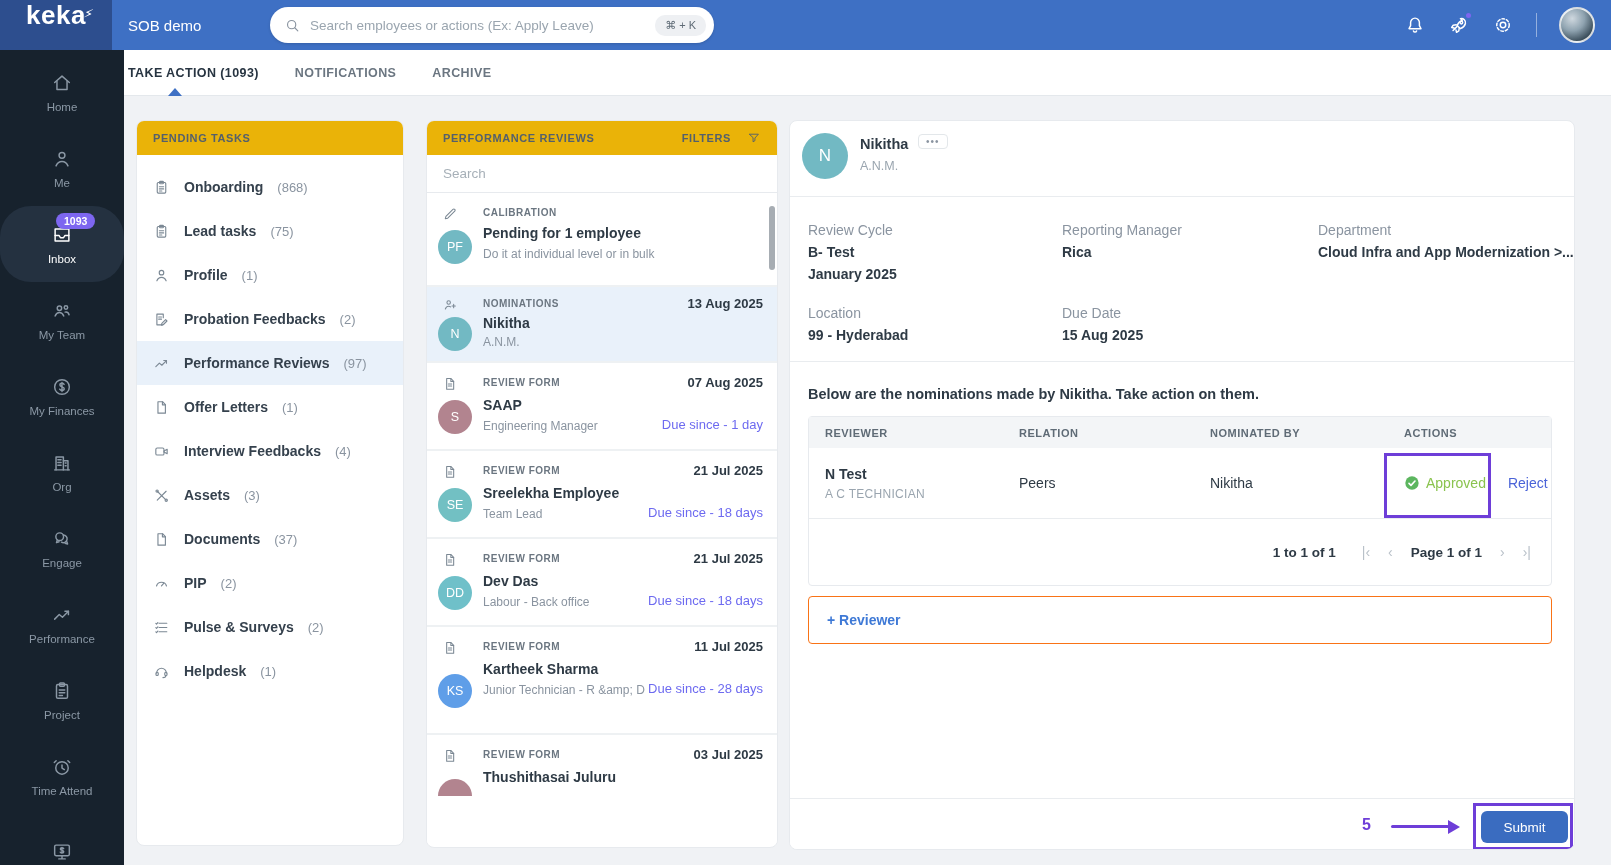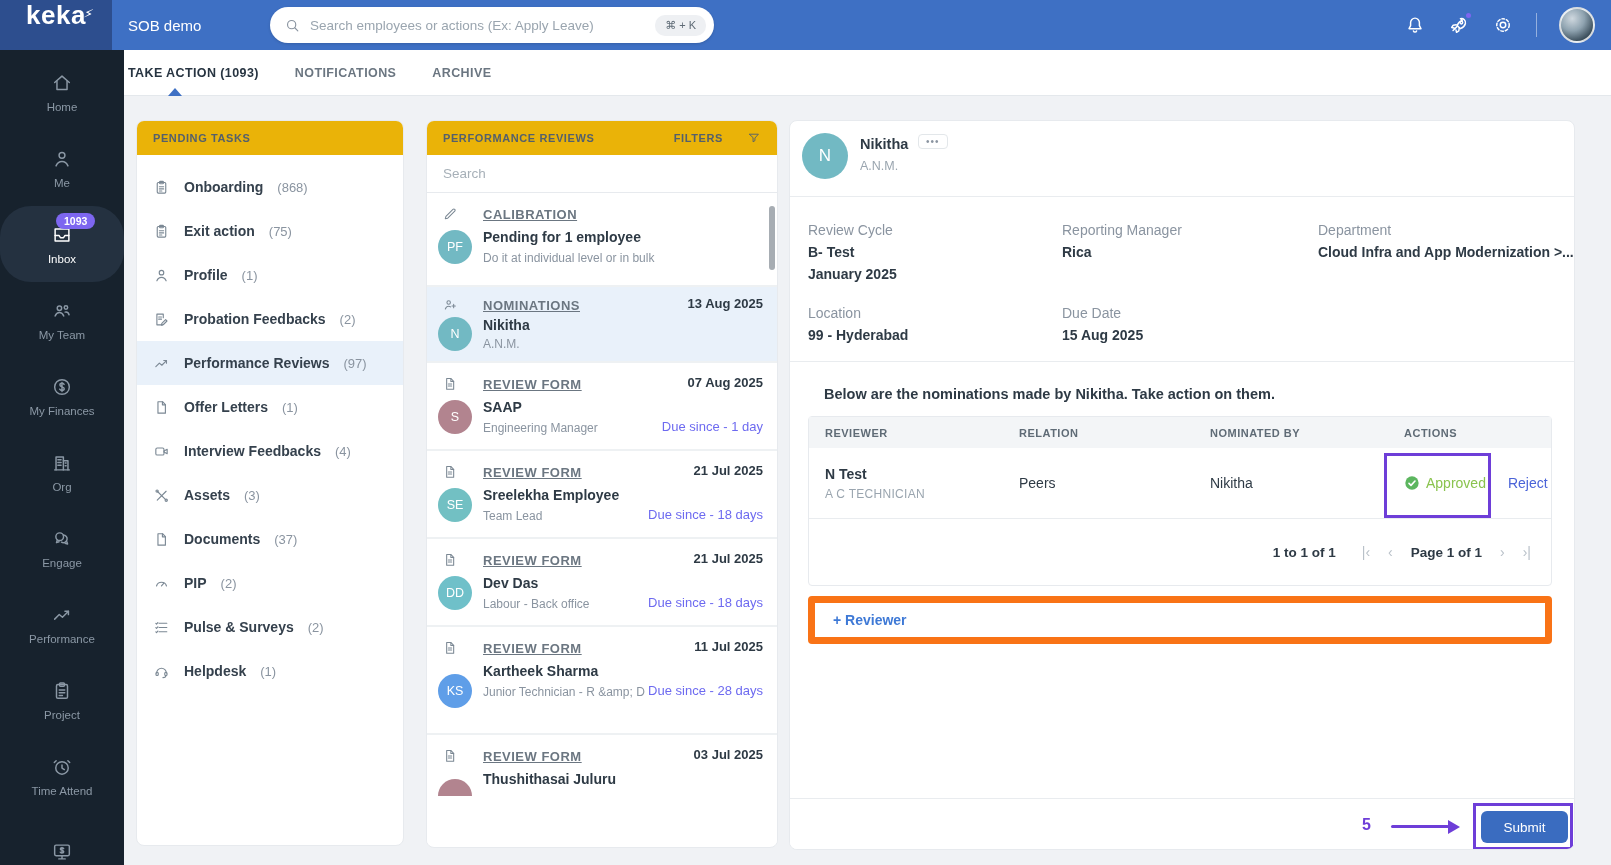--- a/index.html
+++ b/index.html
@@ -61,71 +61,71 @@
   .plist{padding-top:10px;}
   .pitem{height:44px;display:flex;align-items:center;padding:0 16px;gap:14px;cursor:pointer;}
   .pitem .pic{width:17px;height:17px;color:#7b8894;flex:0 0 auto;}
   .pitem .plabel{font-size:14px;color:#35414d;font-weight:bold;}
   .pitem .pcount{font-size:13px;color:#8a94a0;}
   .pitem.selected{background:var(--selected_blue_bg);}
 
   
   .reviews{left:426px;top:120px;width:352px;height:728px;}
   .reviews .panel-h{justify-content:space-between;}
-  .filters{display:flex;align-items:center;gap:24px;cursor:pointer;color:#54606c;}
+  .filters{display:flex;align-items:center;gap:16px;cursor:pointer;color:#54606c;}
   .filters .fic{width:14px;height:14px;}
   .rsearch{height:38px;border-bottom:1px solid #e7eaee;display:flex;align-items:center;padding:12px 16px;}
   .rsearch input{border:none;outline:none;width:100%;font-size:13.5px;color:#3c4854;}
   .rsearch input::placeholder{color:#a7b0b8;}
   .rcards{position:relative;height:656px;overflow:hidden;}
   .rcard{position:relative;padding:12px 14px 10px 56px;border-bottom:2px solid #eef1f3;cursor:pointer;background:#fff;}
   .rcard.selected{background:var(--selected_blue_bg);}
   .rcard .ricon{position:absolute;left:15px;top:13px;width:16px;height:16px;color:#7b8894;}
   .rcard .ravatar{position:absolute;left:11px;top:37px;width:34px;height:34px;border-radius:50%;
         color:#fff;font-size:12.5px;display:flex;align-items:center;justify-content:center;}
   .rcard .ravatar.halfcut{height:17px;border-radius:17px 17px 0 0;align-items:flex-start;top:44px;}
   .rrow{display:flex;justify-content:space-between;align-items:flex-start;}
-  .rtype{font-size:13px;letter-spacing:.5px;color:#6b7681;font-weight:bold;padding-top:2px;text-decoration:underline;}
+  .rtype{font-size:10px;letter-spacing:.5px;color:#6b7681;font-weight:bold;padding-top:2px;}
   .rdate{font-size:13px;color:#2e3a45;font-weight:bold;}
   .rtitle{font-size:14px;font-weight:bold;color:#2e3a45;margin-top:7px;}
   .rsub{font-size:12px;color:#8a94a0;margin-top:4px;max-width:165px;line-height:1.55;}
   .rdue{font-size:13px;color:var(--due_purple);margin-top:4px;}
   .vscroll{position:absolute;right:2px;top:85px;width:6px;height:64px;border-radius:3px;background:#a7adb3;cursor:pointer;}
 
   
   .detail{left:789px;top:120px;width:786px;height:730px;}
   .d-head{position:relative;height:76px;border-bottom:1px solid #e9ecef;}
   .d-avatar{position:absolute;left:12px;top:12px;width:46px;height:46px;border-radius:50%;color:#fff;
         font-size:17px;display:flex;align-items:center;justify-content:center;}
   .d-name{position:absolute;left:70px;top:15px;font-size:14.5px;font-weight:bold;color:#2e3a45;}
   .d-more{position:absolute;left:128px;top:13px;border:1px solid #e3e7ea;border-radius:4px;background:#fff;
         color:#8a94a0;font-size:10px;padding:1px 7px;cursor:pointer;letter-spacing:1px;}
   .d-role{position:absolute;left:70px;top:38px;font-size:12.5px;color:#9aa5af;}
   .d-info{position:relative;height:165px;border-bottom:1px solid #e9ecef;}
   .dfield{position:absolute;}
   .dfield .dlabel{font-size:14px;color:#8a94a0;}
   .dfield .dvalue{font-size:14px;color:#2e3a45;font-weight:bold;margin-top:6px;}
-  .d-note{padding:24px 34px 14px;font-size:14.5px;font-weight:bold;color:#2e3a45;}
+  .d-note{padding:24px 18px 14px;font-size:14.5px;font-weight:bold;color:#2e3a45;}
   .ntable{margin:0 22px 0 18px;border:1px solid #e7eaee;border-radius:4px;position:relative;}
   .trow{display:grid;grid-template-columns:194px 191px 194px 1fr;align-items:center;}
   .thead{background:#f3f5f7;height:31px;font-size:11px;font-weight:bold;letter-spacing:.5px;color:#5f6b76;}
   .thead span{padding-left:16px;}
   .tbody{height:71px;border-bottom:1px solid #e9ecef;font-size:14px;color:#2e3a45;}
   .tbody>div{padding-left:16px;}
   .cell-sub{font-size:12px;color:#9aa5af;margin-top:5px;letter-spacing:.3px;}
   .cell-strong{font-weight:bold;}
   .actions-cell{display:flex;align-items:center;gap:6px;}
   .approve{display:flex;align-items:center;gap:6px;color:var(--approved_green);font-size:14px;cursor:pointer;}
   .approve .cic{width:16px;height:16px;}
   .reject{color:#4a63d8;margin-left:16px;cursor:pointer;font-size:14px;}
   .tpag{height:66px;display:flex;align-items:center;justify-content:flex-end;gap:26px;padding-right:20px;
         font-size:13.5px;color:#2e3a45;font-weight:bold;}
   .pagnav{display:flex;align-items:center;gap:18px;}
   .pgbtn{color:#b9c1c9;font-weight:normal;font-size:14px;cursor:pointer;}
-  .addbox{margin:10px 22px 0 18px;border:7px solid #f97316;border-radius:4px;height:48px;display:flex;align-items:center;}
+  .addbox{margin:10px 22px 0 18px;border:1px solid #f97316;border-radius:4px;height:48px;display:flex;align-items:center;}
   .addrev{color:#3e79d6;font-size:14px;font-weight:bold;padding-left:18px;cursor:pointer;}
   .d-footer{position:absolute;left:0;right:0;top:677px;border-top:1px solid #e9ecef;height:53px;background:#fff;}
   .submit{position:absolute;left:691px;top:690px;width:87px;height:32px;background:var(--submit_blue);color:#fff;
         border:none;border-radius:6px;font-size:13.5px;cursor:pointer;}
   .ann-box{position:absolute;border:3px solid var(--annotation_purple);background:transparent;pointer-events:none;}
   .ann-approve{left:594px;top:332px;width:107px;height:65px;}
   .ann-submit{left:683px;top:682px;width:100px;height:47px;}
   .ann-step{position:absolute;left:572px;top:695px;color:var(--annotation_purple);font-size:16px;font-weight:bold;}
   .ann-arrow{position:absolute;left:601px;top:704px;width:58px;height:3px;background:var(--annotation_purple);border-radius:2px;}
   .ann-arrow:after{content:"";position:absolute;right:-11px;top:-5.5px;border-left:12px solid var(--annotation_purple);
@@ -281,21 +281,21 @@
         </svg>
       <span class="plabel">Onboarding</span>
       <span class="pcount">(868)</span>
     </div>
     <div class="pitem">
       <svg class="pic" viewBox="0 0 24 24">
           <rect x="6" y="5" width="12" height="15" rx="1.5"></rect>
           <rect x="9.3" y="3.3" width="5.4" height="3.4" rx="1"></rect>
           <path d="M9 11h6M9 14h6M9 17h3.5"></path>
         </svg>
-      <span class="plabel">Exit action</span>
+      <span class="plabel">Lead tasks</span>
       <span class="pcount">(75)</span>
     </div>
     <div class="pitem">
       <svg class="pic" viewBox="0 0 24 24">
           <circle cx="12" cy="8" r="3.2"></circle>
           <path d="M5.5 19.5c1.3-3.2 3.9-4.8 6.5-4.8s5.2 1.6 6.5 4.8"></path>
         </svg>
       <span class="plabel">Profile</span>
       <span class="pcount">(1)</span>
     </div>

